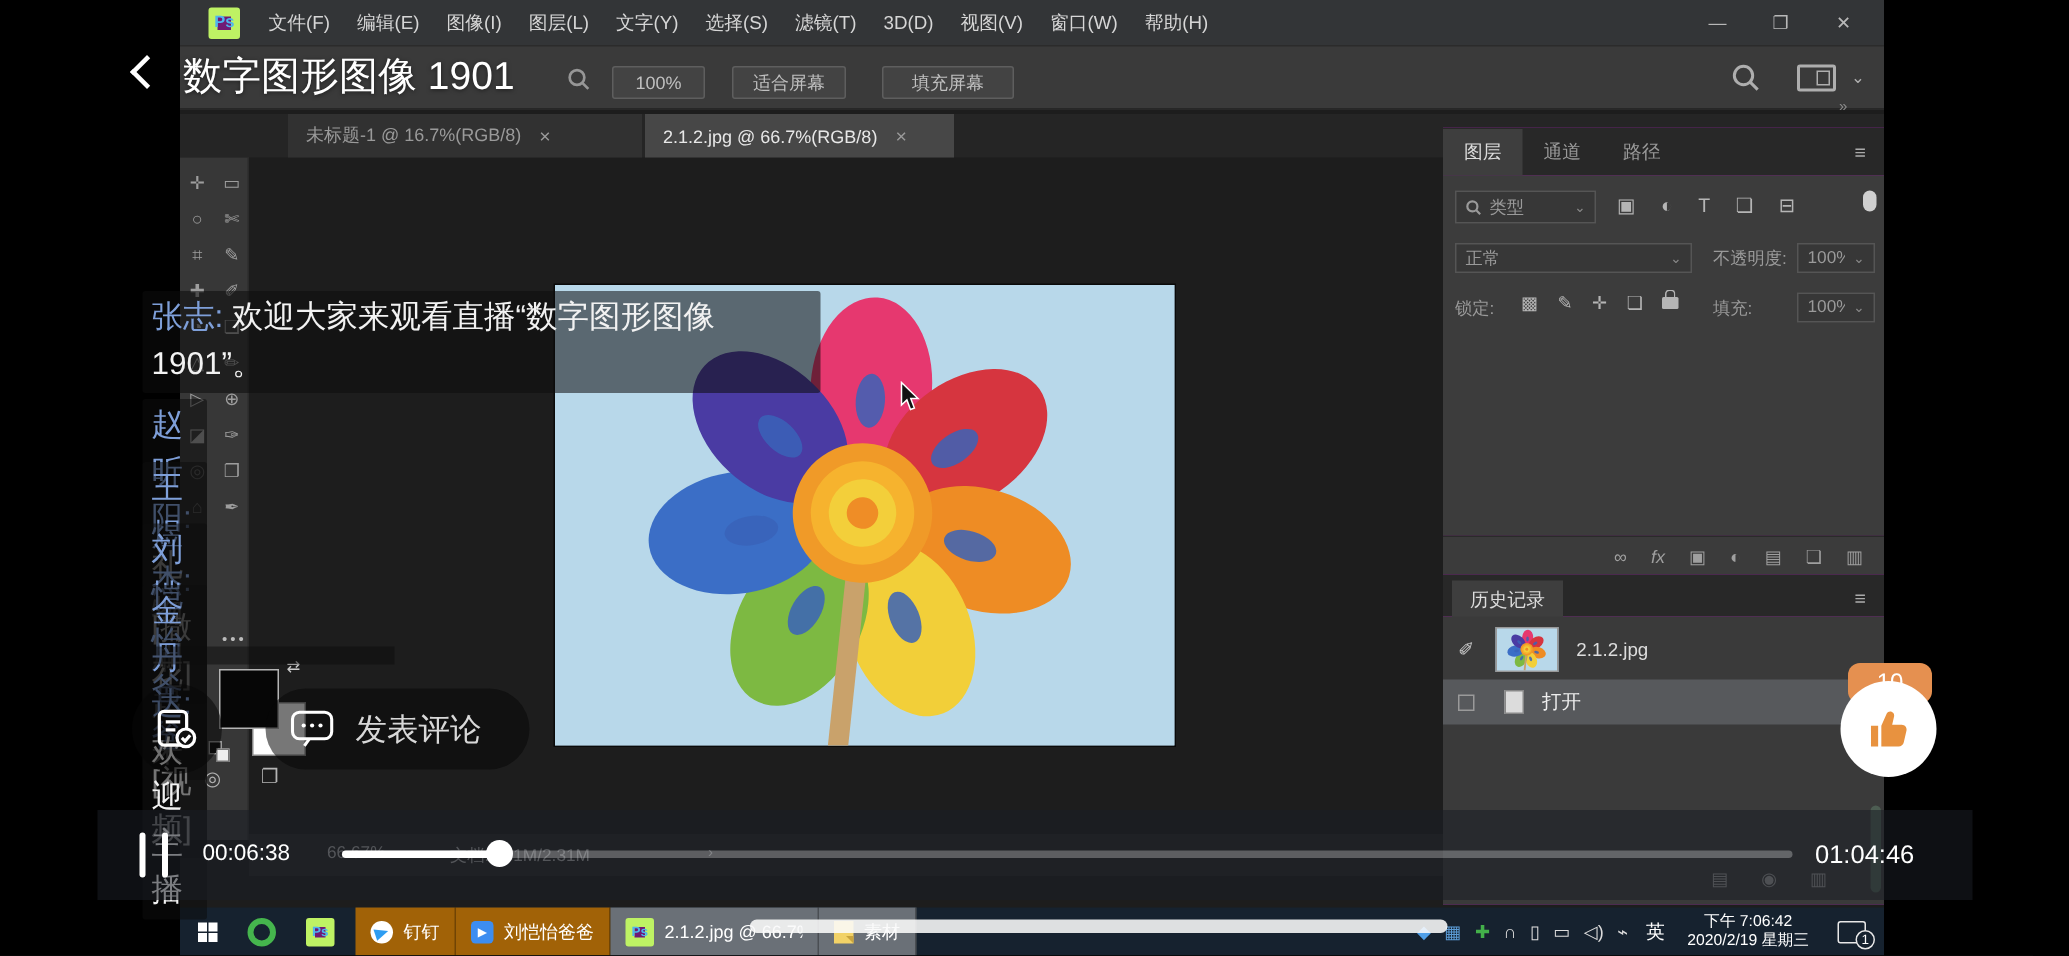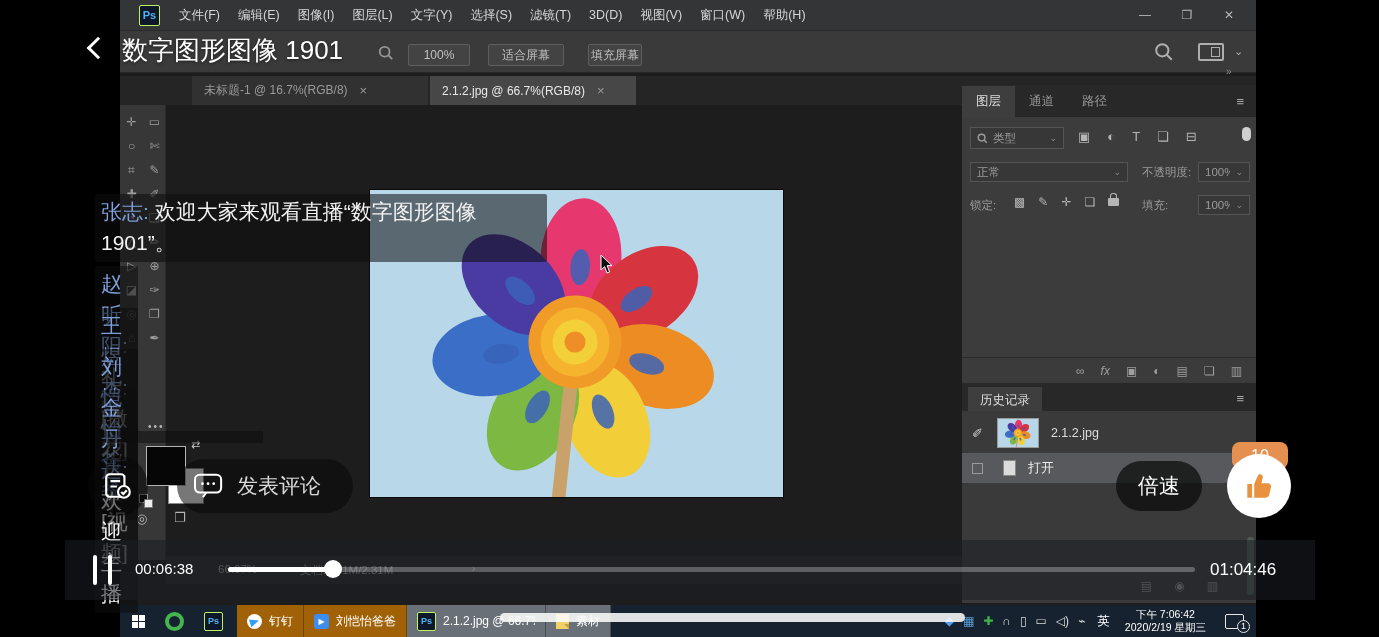--- a/index.html
+++ b/index.html
@@ -4,34 +4,34 @@
 <style>
   html,body{margin:0;padding:0;background:#000}
   *{box-sizing:border-box}
   .stage{position:relative;width:1379px;height:637px;background:#000;overflow:hidden;
          font-family:"Liberation Sans","DejaVu Sans",sans-serif;-webkit-font-smoothing:antialiased}
 
   
   .desktop{position:absolute;left:120px;top:0;width:1136px;height:637px;background:#1d1d1d;z-index:1}
 
   .menubar{position:absolute;left:0;top:0;width:100%;height:30px;background:#333537;display:flex;align-items:center}
-  .pslogo{width:21px;height:21px;background:#0f172a;color:#4db4f0;font-size:11px;font-weight:bold;
-          display:flex;align-items:center;justify-content:center;border:1px solid #bef264;border-radius:2px}
+  .pslogo{width:21px;height:21px;background:#701a75;color:#4db4f0;font-size:11px;font-weight:bold;
+          display:flex;align-items:center;justify-content:center;border:6px solid #bef264;border-radius:2px}
   .menubar .pslogo{margin-left:19px;margin-right:10px}
   .menu-item{color:#d6d6d6;font-size:12.5px;padding:0 9px;line-height:30px;white-space:nowrap}
   .win-controls{position:absolute;right:6px;top:0;height:30px;display:flex;align-items:center;color:#b8b8b8}
   .win-controls span{width:42px;text-align:center;font-size:12px}
 
   .optionsbar{position:absolute;left:0;top:30px;width:100%;height:43px;background:#3a3a3a;
               border-top:1px solid #2b2b2b;border-bottom:1px solid #272727}
   .opt-btn{position:absolute;top:13px;height:22px;background:#434343;border:1px solid #5e5e5e;color:#c0c0c0;
            font-size:12px;line-height:20px;text-align:center;border-radius:2px}
   #btn-actual{left:288px;width:62px}
   #btn-fit{left:368px;width:76px}
-  #btn-fillscreen{left:468px;width:54px}
+  #btn-fillscreen{left:468px;width:88px}
   .opt-mag{position:absolute;left:258px;top:14px;opacity:.75}
   .search-mag{position:absolute;left:1034px;top:11px}
   .ws-icon{position:absolute;left:1078px;top:12px;width:26px;height:18px;border:2px solid #aeaeae;border-radius:2px}
   .ws-icon i{position:absolute;right:2px;top:2px;width:9px;height:10px;border:1.5px solid #aeaeae;display:block}
   .ws-chevron{position:absolute;left:1114px;top:14px;color:#aeaeae;font-size:11px}
   .panel-collapse{position:absolute;left:1106px;top:66px;color:#8a8a8a;font-size:10px;letter-spacing:1px}
 
   .tabsrow{position:absolute;left:0;top:76px;width:100%;height:29px;background:#252525}
   .doc-tab{position:absolute;top:0;height:29px;display:flex;align-items:center;padding:0 12px;font-size:12px;white-space:nowrap}
   .doc-tab .x{margin-left:12px;font-size:13px;color:#9a9a9a}
@@ -499,21 +499,20 @@
     <svg width="32" height="28" viewBox="0 0 34 30" fill="none" stroke="#fff" stroke-width="2.2">
       <rect x="2" y="3" width="28" height="19" rx="5"></rect>
       <circle cx="10" cy="12.5" r="1.5" fill="#fff" stroke="none"></circle>
       <circle cx="16" cy="12.5" r="1.5" fill="#fff" stroke="none"></circle>
       <circle cx="22" cy="12.5" r="1.5" fill="#fff" stroke="none"></circle>
       <path d="M14 22l-3.5 5"></path>
     </svg>
     <span>发表评论</span>
   </div>
 
-  <div class="speed">倍速</div>
   <div class="like-badge">10</div>
   <div class="like-circle">
     <svg width="34" height="34" viewBox="0 0 32 32">
       <path d="M5 14h4.5v13H5z M11.5 27h10.8c1.6 0 3-1.1 3.3-2.7l1.7-7.3c.4-1.9-1-3.7-3-3.7h-6l1.2-5.1c.4-1.6-.8-3.2-2.5-3.2-.9 0-1.7.5-2.1 1.3l-3.4 7.7z" fill="#e8923f"></path>
     </svg>
   </div>
 
   <div class="playerbar">
     <span class="pb-pause">
         <i></i>

